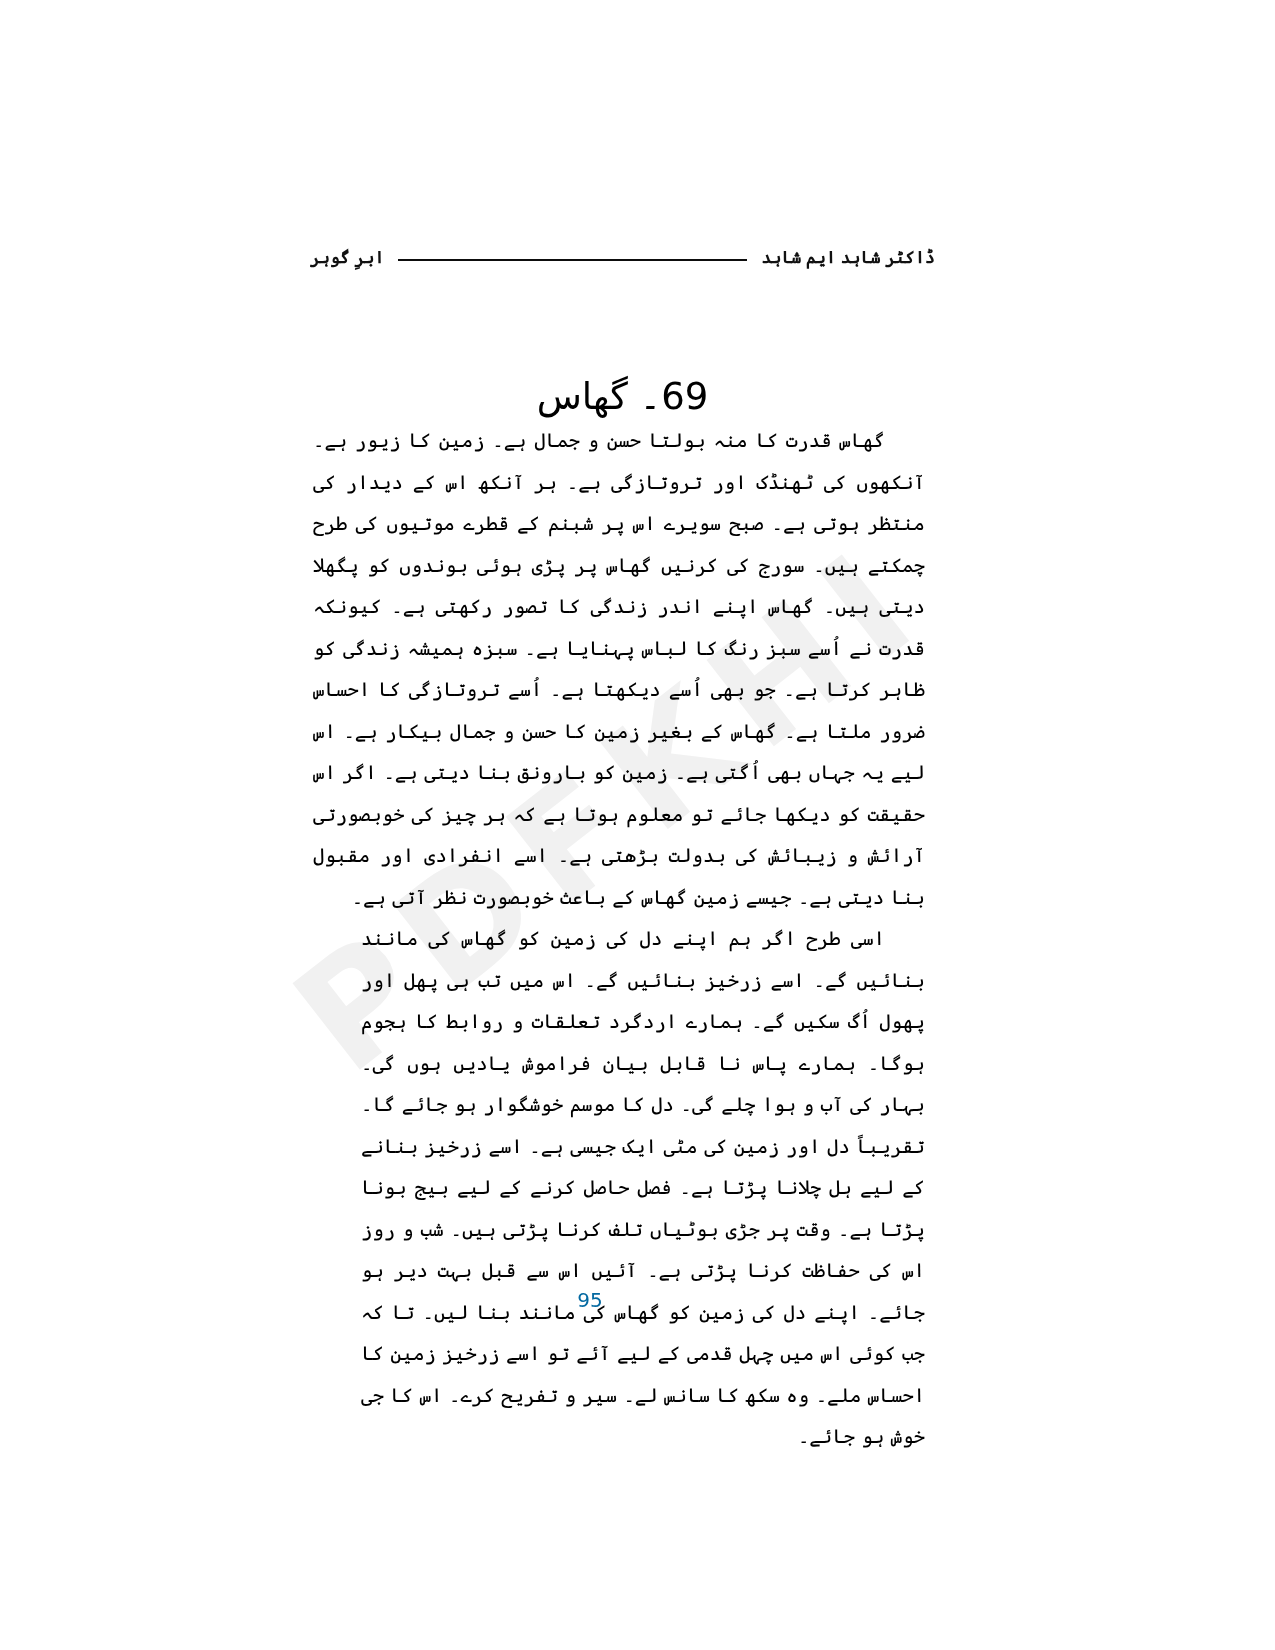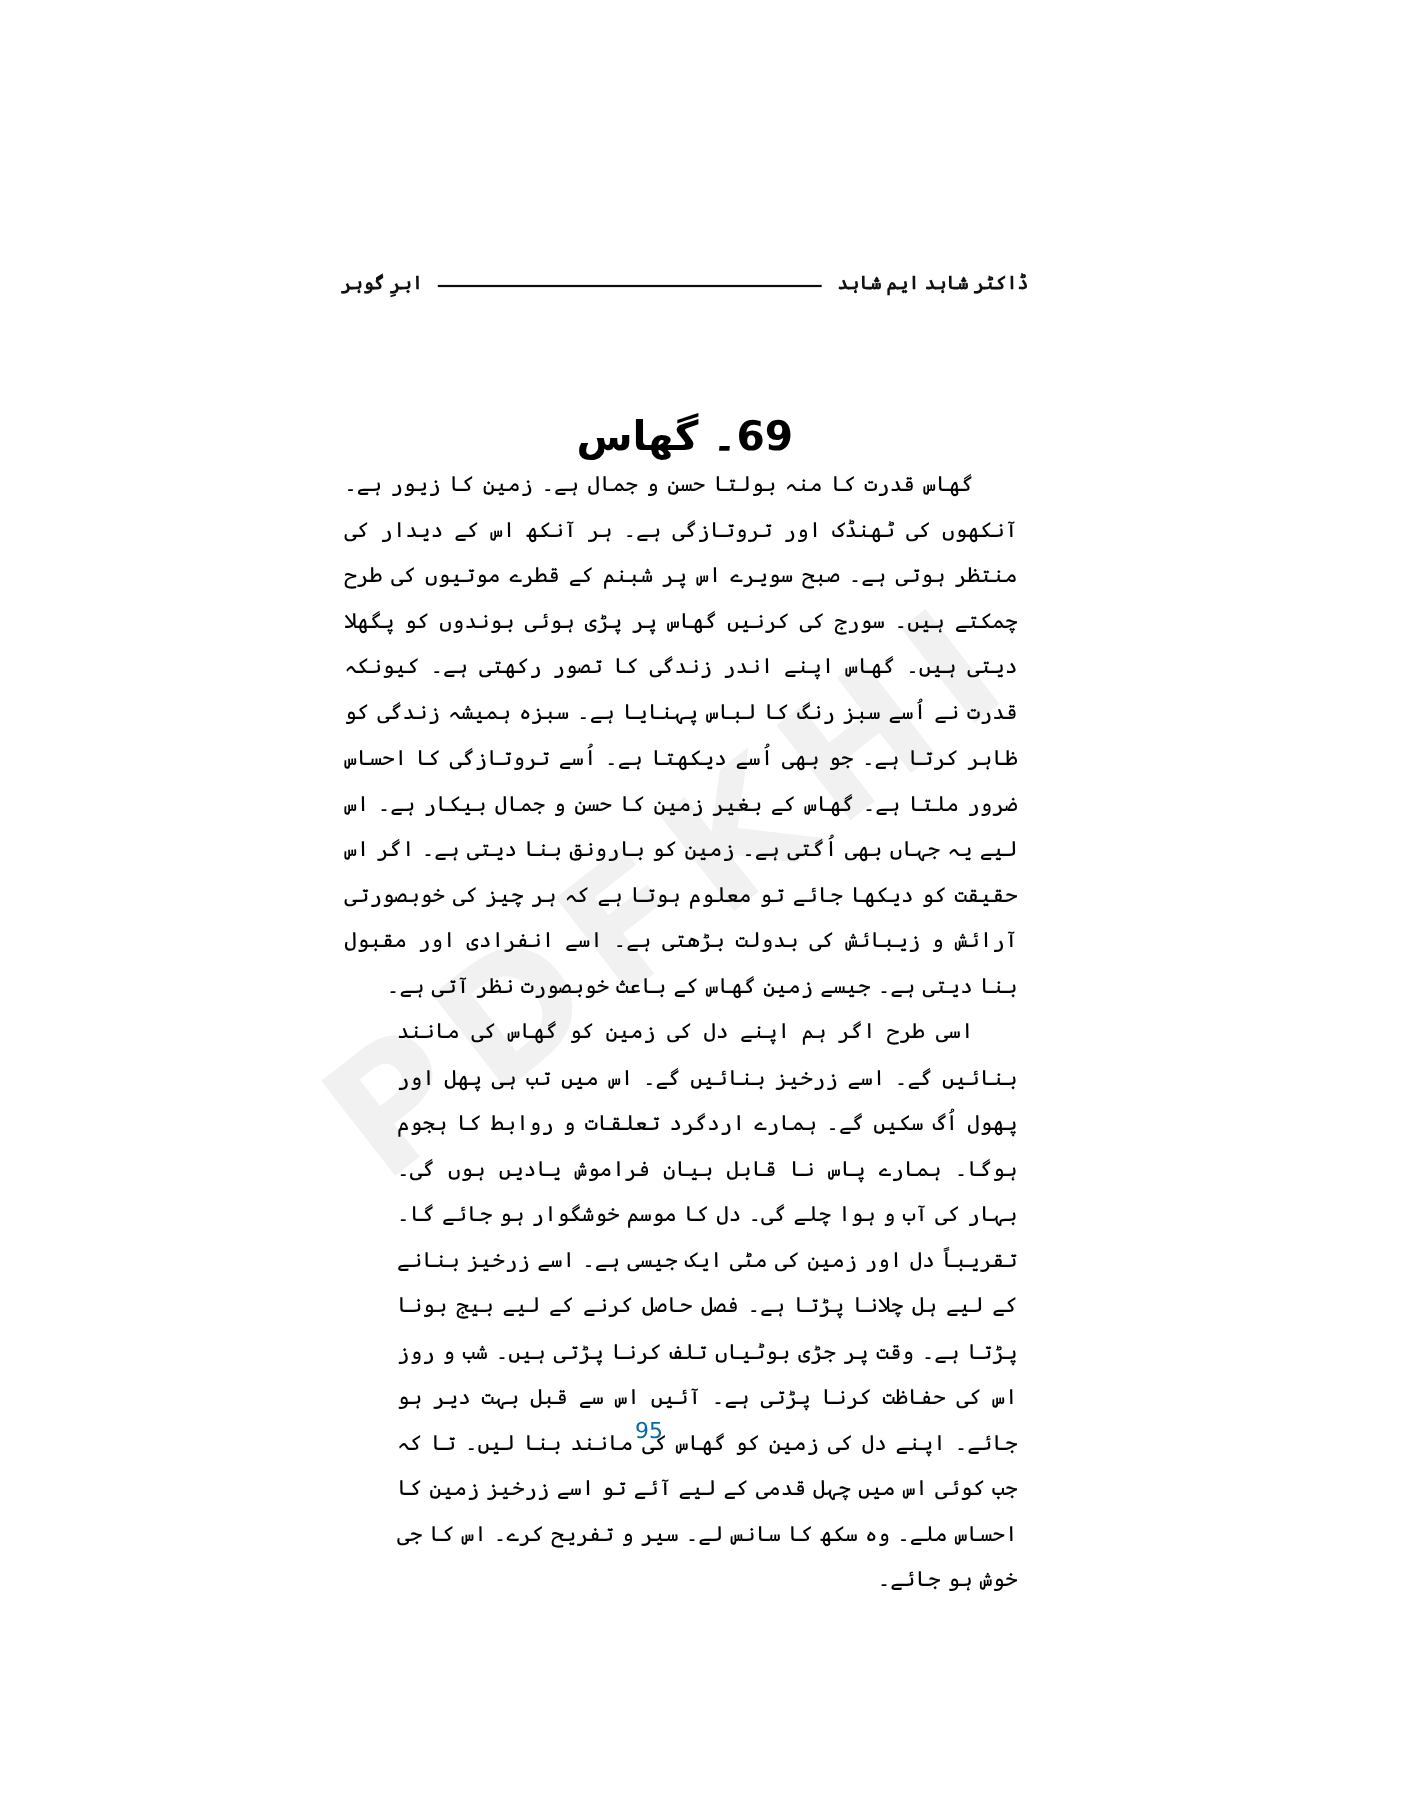--- a/index.html
+++ b/index.html
@@ -79,21 +79,21 @@
 
   
   .chapter-title {
     position: absolute;
     top: 350px;
     left: 310px;
     width: 625px;
     text-align: center;
     font-family: "DejaVu Sans", "Liberation Sans", sans-serif;
     font-size: 37px;
-    font-weight: 700;
+    font-weight: 400;
     color: #000000;
     letter-spacing: 0.5px;
     direction: rtl;
   }
 
   
   .body-text {
     position: absolute;
     top: 420px;
     left: 313px;

